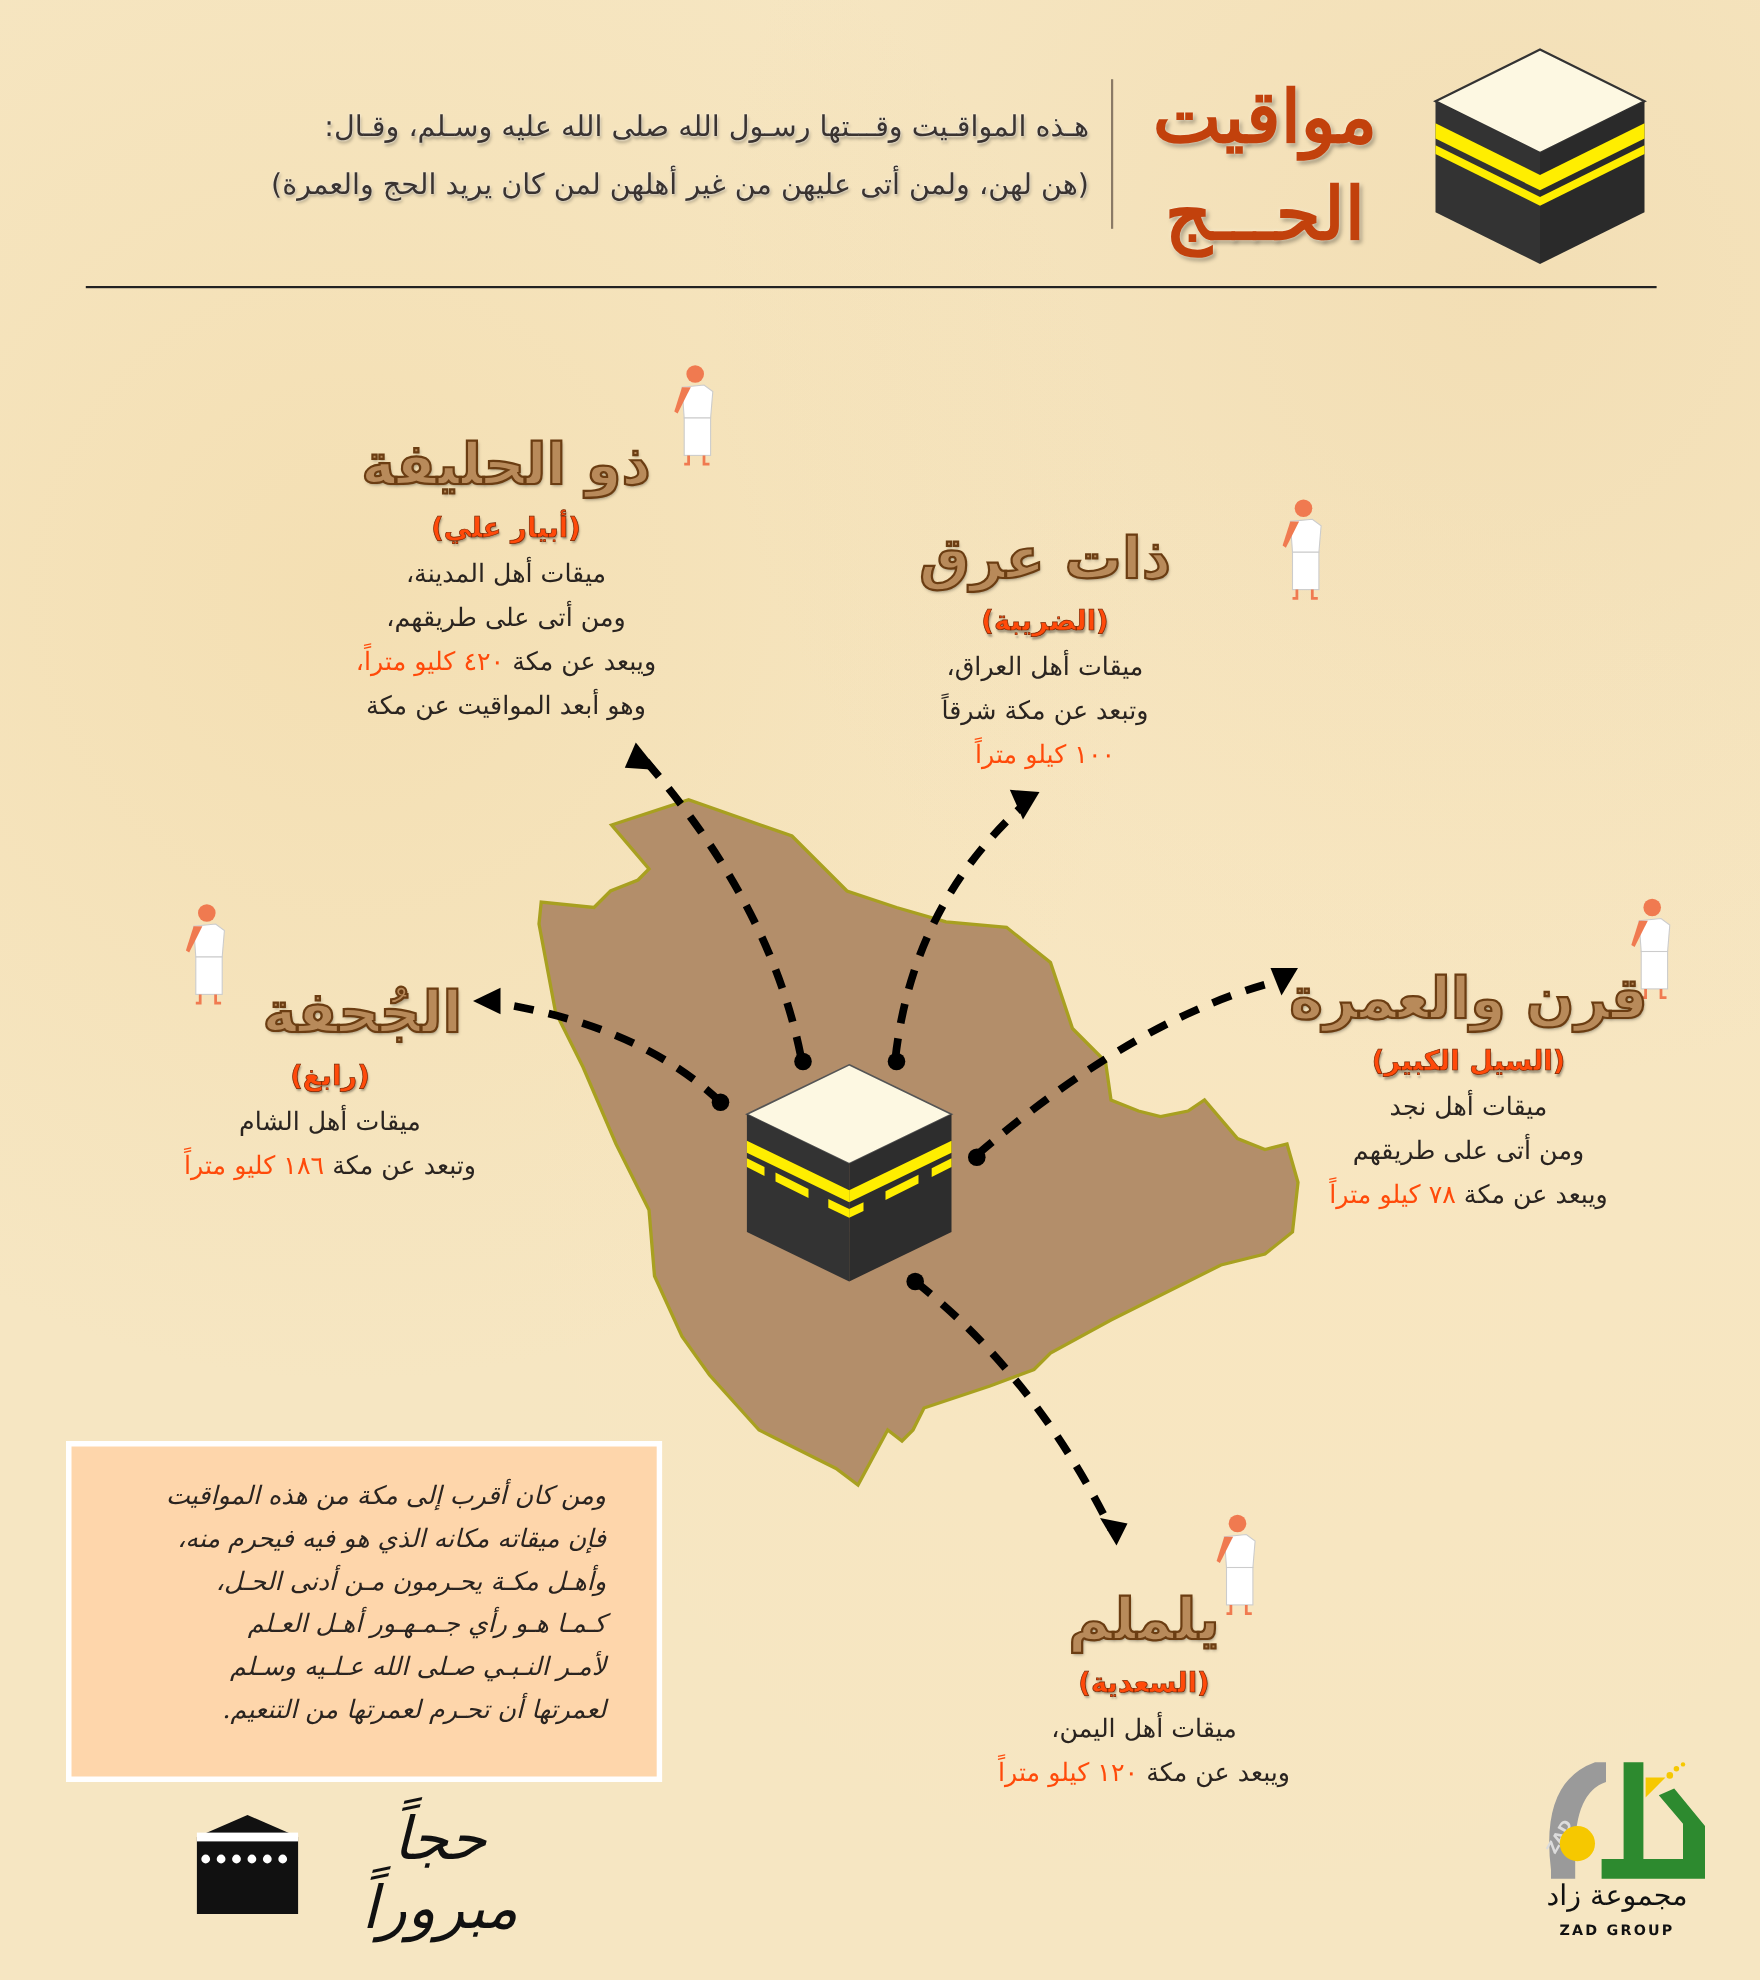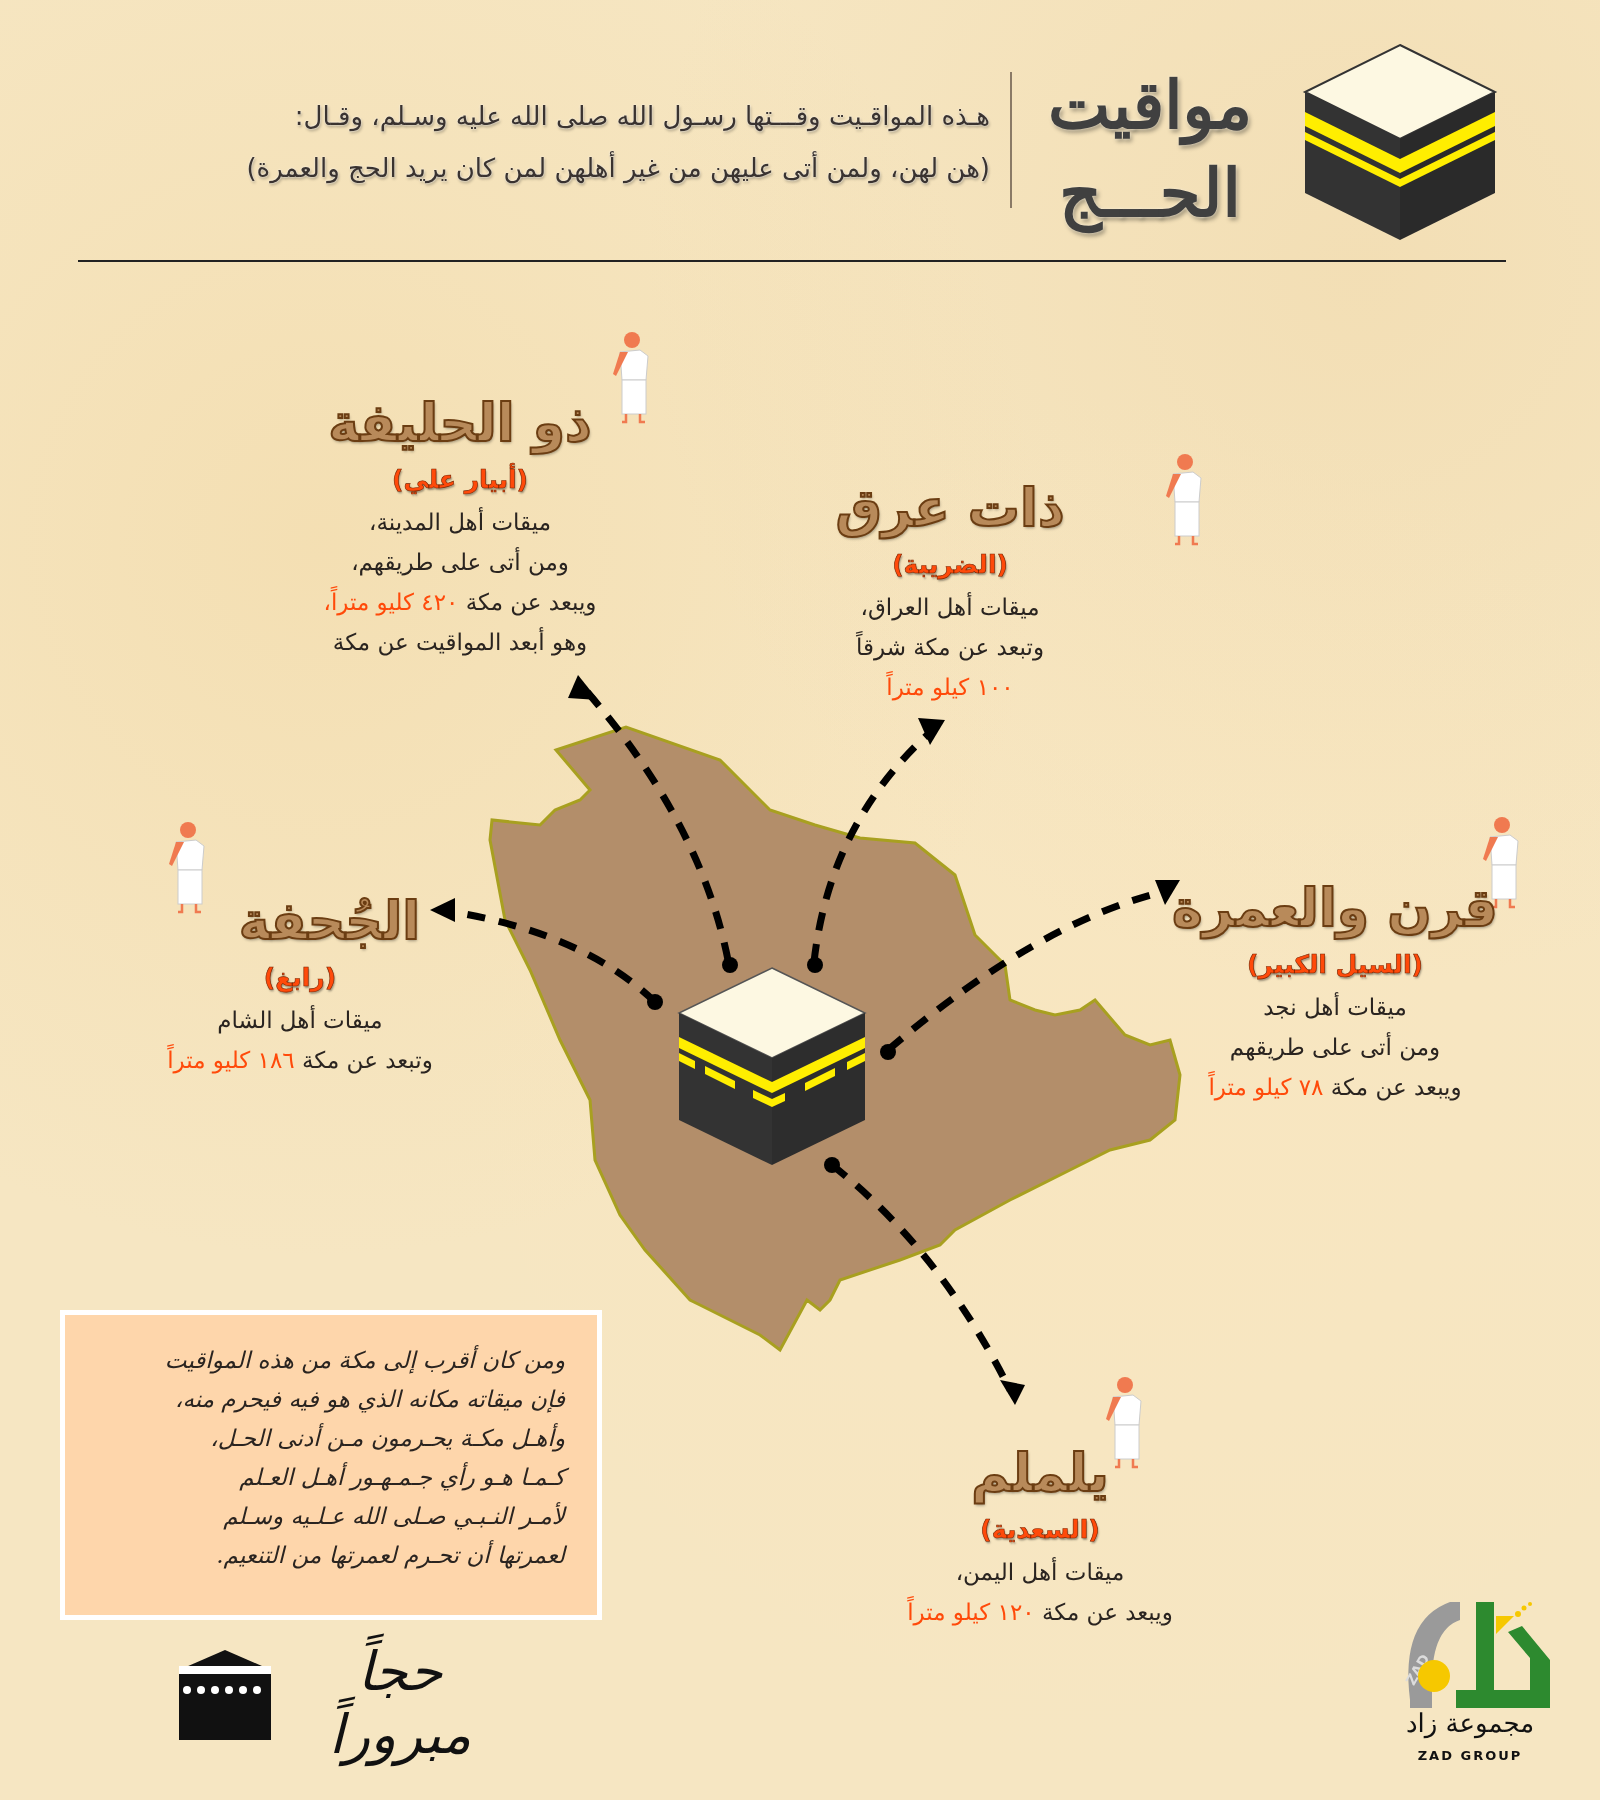--- a/index.html
+++ b/index.html
@@ -13,22 +13,22 @@
       radial-gradient(circle at 85% 15%, rgba(235,205,150,0.3) 0, rgba(235,205,150,0) 35%);
     font-family: "DejaVu Sans", sans-serif;
     direction: rtl;
     color: #222;
   }
   .abs { position: absolute; }
 
   
   .title-block { position: absolute; right: 330px; top: 62px; width: 240px; text-align: center; }
   .title-line {
-    display: block; font-family: Liberation Serif, serif; font-weight: bold;
-    font-size: 66px; line-height: 88px; color: #404040;
+    display: block; font-family: Liberation Sans, sans-serif; font-weight: bold;
+    font-size: 66px; line-height: 88px; color: #c2410c;
     text-shadow: 0 0 3px #fff4dc, 2px 3px 4px rgba(0,0,0,0.35);
   }
   .header-divider { position: absolute; left: 1010px; top: 72px; width: 2px; height: 136px; background: #8a7a66; }
   .intro {
     position: absolute; right: 610px; top: 90px; width: 920px;
     text-align: right; font-weight: normal; font-size: 26px; line-height: 52px; color: #3a3330;
     text-shadow: 0 0 2px #fff, 1px 2px 3px rgba(0,0,0,0.3);
   }
   .rule { position: absolute; left: 78px; top: 260px; width: 1428px; height: 2px; background: #222; }
 
@@ -50,21 +50,21 @@
   .miqat-desc { font-family: "DejaVu Serif", serif; font-size: 23px; line-height: 40px; color: #2a2420; }
   .miqat-dist { color: #ff4a0a; }
 
   
   .pilgrim { position: absolute; width: 44px; height: 96px; }
 
   
   .note-box {
     position: absolute; left: 60px; top: 1310px; width: 542px; height: 310px;
     background: #fed6ab; border: 5px solid #ffffff;
-    padding: 26px 32px; text-align: justify;
+    padding: 26px 46px; text-align: justify;
     font-family: "DejaVu Serif", serif; font-style: italic; font-size: 23px; line-height: 39px; color: #2a2420;
   }
   .note-line { display: block; }
 
   
   .hajj-mabrur {
     position: absolute; left: 290px; top: 1640px; width: 220px; text-align: center;
     font-family: "DejaVu Serif", serif; font-size: 54px; color: #111; font-style: italic;
   }
 

